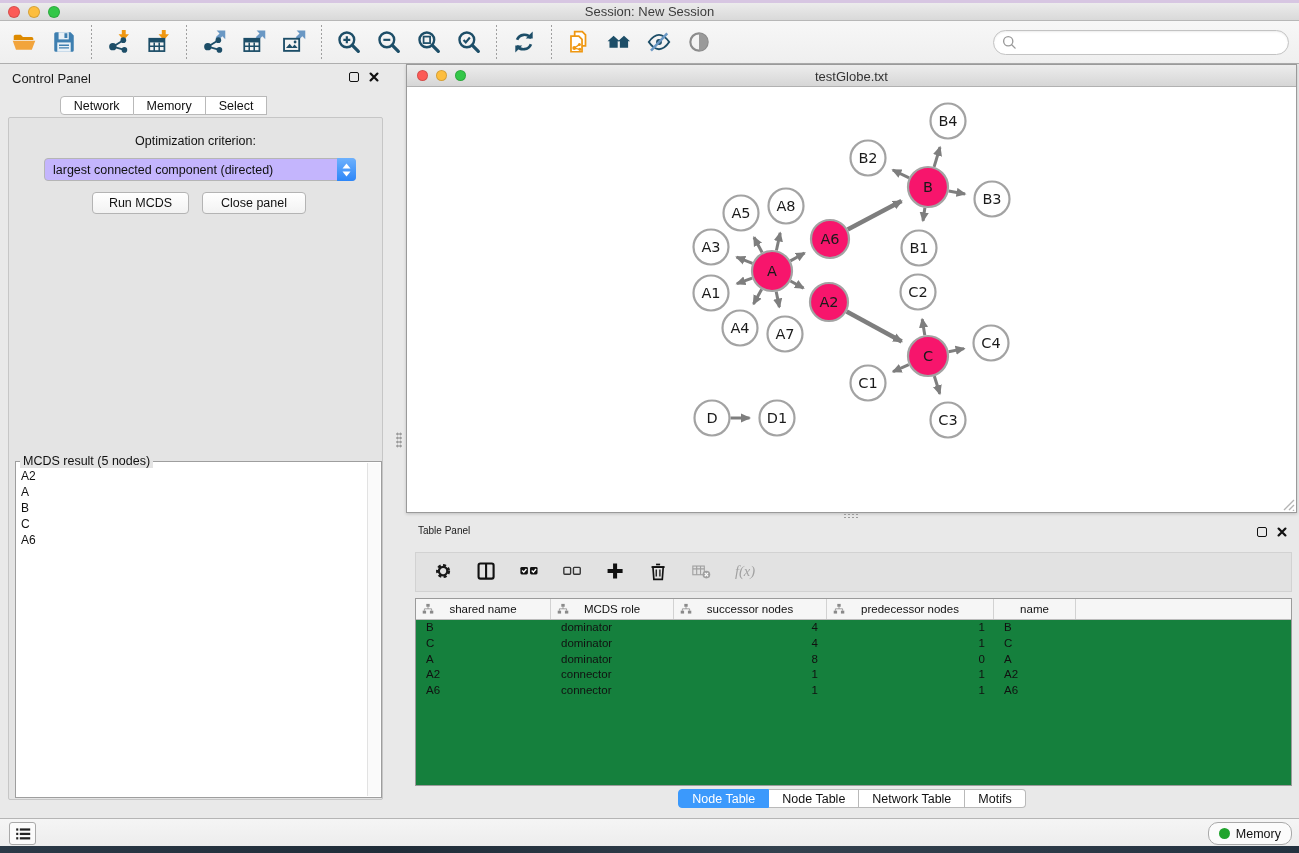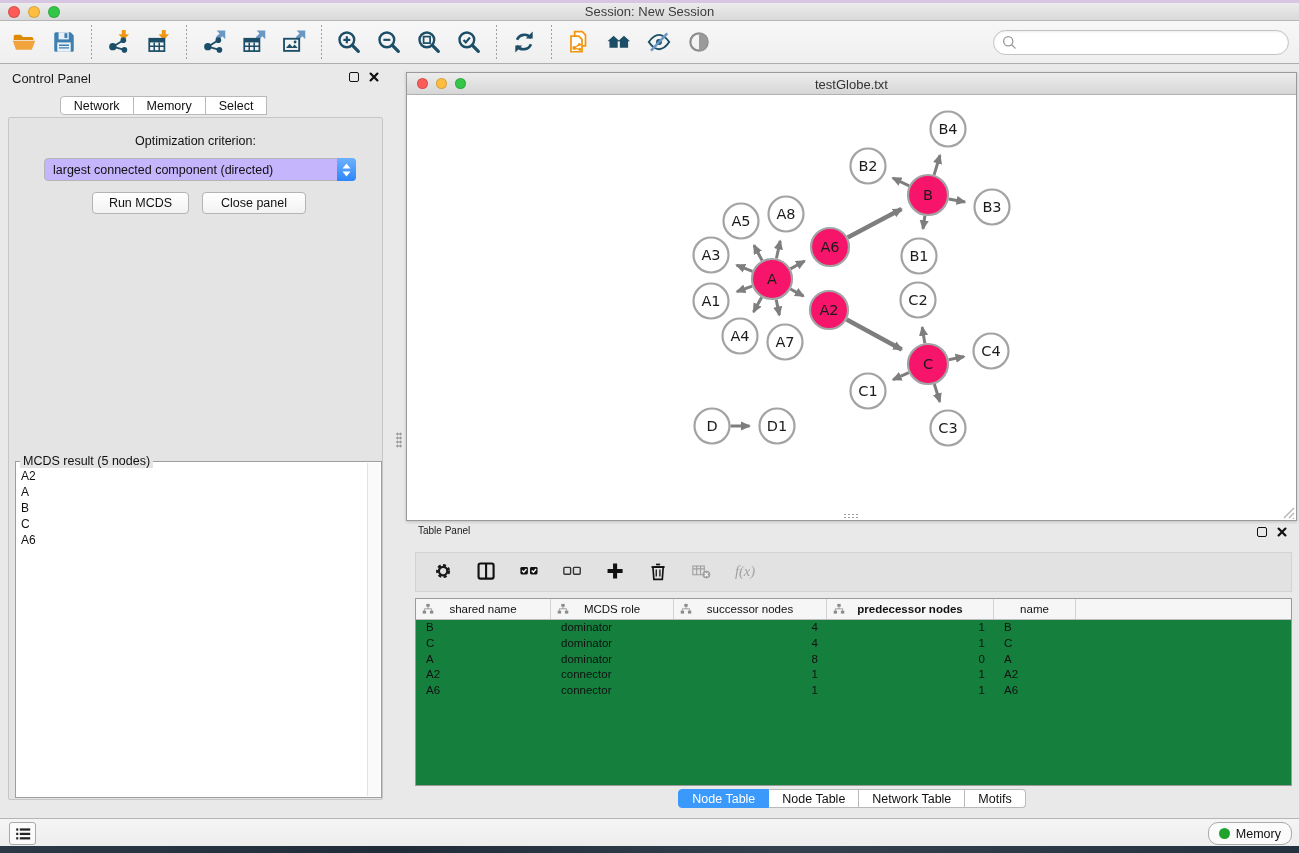--- a/index.html
+++ b/index.html
@@ -61,21 +61,21 @@
   .closep-btn { position:absolute; left:193px; top:74px; width:104px; }
   .result-box { position:absolute; left:6px; top:343px; width:367px; height:337px;
     background:#fff; border:1px solid #9e9e9e; }
   .result-legend { position:absolute; left:4px; top:-8px; background:#e4e4e4; padding:0 3px;
     font-size:12.5px; color:#111; white-space:nowrap; }
   .result-list { position:absolute; left:1px; top:6px; bottom:1px; right:15px; overflow:hidden; }
   .result-item { font-size:12px; line-height:16px; padding-left:4px; color:#111; }
   .result-scroll { position:absolute; right:1px; top:1px; bottom:1px; width:13px; background:#fafafa; border-left:1px solid #e2e2e2; }
 
   
-  .network-window { position:absolute; left:406px; top:8px; width:891px; height:449px;
+  .network-window { position:absolute; left:406px; top:0; width:891px; height:449px;
     background:#fff; border:1px solid #9a9a9a; box-shadow:0 1px 3px rgba(0,0,0,.18); }
   .nw-titlebar { position:absolute; left:0; top:0; width:100%; height:22px;
     background:linear-gradient(#ededed,#d6d6d6); border-bottom:1px solid #b1b1b1; }
   .nw-titlebar .lights { top:5px; left:10px; }
   .nw-titlebar .lights .tl { width:11px; height:11px; }
   .nw-title { position:absolute; left:0; right:0; top:4px; text-align:center; font-size:13px; color:#333; }
   .graph-svg { position:absolute; left:0; top:23px; }
   .resize-grip { position:absolute; right:1px; bottom:1px; }
 
   
@@ -487,21 +487,21 @@
             </div>
             <div class="th" style="width: 153px;">
               <span class="th-ico"><svg width="12" height="12" viewBox="0 0 20 20">
                   <rect x="7.2" y="1.5" width="5.6" height="4.8" fill="#8a8a8a"></rect>
                   <rect x="1.2" y="12.8" width="5.6" height="4.8" fill="#8a8a8a"></rect>
                   <rect x="13.2" y="12.8" width="5.6" height="4.8" fill="#8a8a8a"></rect>
                   <path d="M10 6.3v3.4M4 12.8V9.7h12v3.1" fill="none" stroke="#8a8a8a" stroke-width="1.3"></path>
                 </svg></span>
               <span>successor nodes</span>
             </div>
-            <div class="th" style="width: 167px; font-weight: bold;">
+            <div class="th" style="width: 167px;">
               <span class="th-ico"><svg width="12" height="12" viewBox="0 0 20 20">
                   <rect x="7.2" y="1.5" width="5.6" height="4.8" fill="#8a8a8a"></rect>
                   <rect x="1.2" y="12.8" width="5.6" height="4.8" fill="#8a8a8a"></rect>
                   <rect x="13.2" y="12.8" width="5.6" height="4.8" fill="#8a8a8a"></rect>
                   <path d="M10 6.3v3.4M4 12.8V9.7h12v3.1" fill="none" stroke="#8a8a8a" stroke-width="1.3"></path>
                 </svg></span>
               <span>predecessor nodes</span>
             </div>
             <div class="th" style="width: 82px;">
               <span>name</span>

